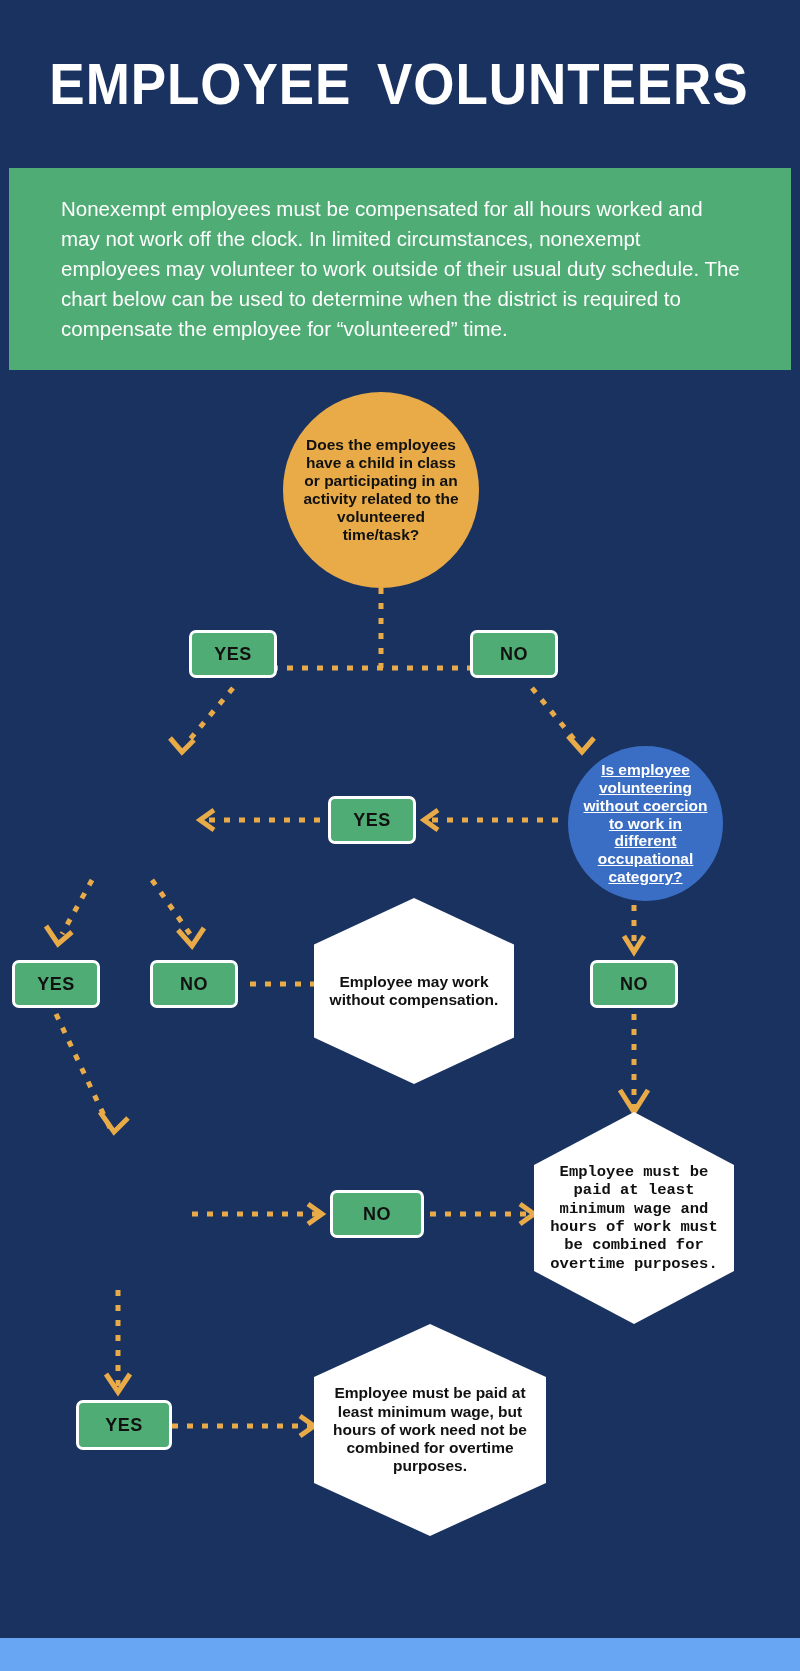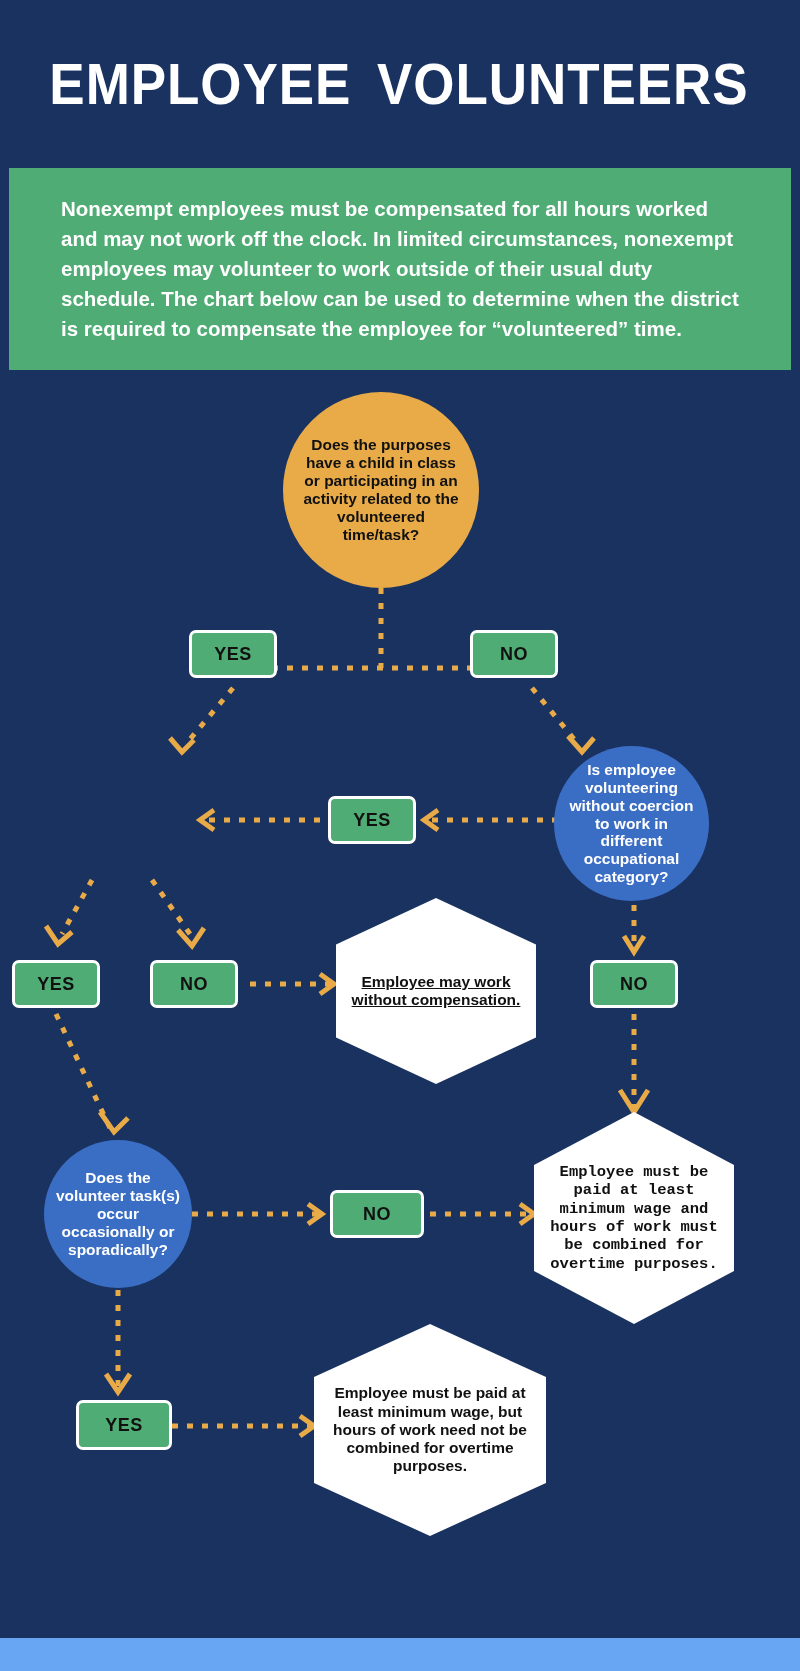--- a/index.html
+++ b/index.html
@@ -44,21 +44,21 @@
     width: 782px; height: 202px;
     background: #4fac74;
     display: flex;
     align-items: center;
   }
   #intro-text {
     color: #ffffff;
     font-size: 20.5px;
     line-height: 1.47;
     padding: 0 50px 0 52px;
-    font-weight: bold;
+    font-weight: normal;
   }
 
   
   .node {
     position: absolute;
     display: flex;
     align-items: center;
     justify-content: center;
     text-align: center;
     font-weight: bold;
@@ -188,59 +188,56 @@
     <path class="arrowhead" d="M520,1204 L534,1214 L520,1224"></path>
 
     <path class="conn" d="M118,1290 L118,1390"></path>
     <path class="arrowhead" d="M106,1374 L118,1392 L130,1374"></path>
 
     <path class="conn" d="M172,1426 L312,1426"></path>
     <path class="arrowhead" d="M300,1416 L314,1426 L300,1436"></path>
   </svg>
 
   <div class="node circle-orange" style="left:283px; top:392px; width:196px; height:196px;">
-    <span>Does the purposes have a child in class or participating in an activity related to the volunteered time/task?</span>
+    <span>Does the employees have a child in class or participating in an activity related to the volunteered time/task?</span>
   </div>
 
   <div class="node yn-box" style="left:189px; top:630px; width:88px; height:48px;">
     <span>YES</span>
   </div>
 
   <div class="node yn-box" style="left:470px; top:630px; width:88px; height:48px;">
     <span>NO</span>
   </div>
 
 
-  <div class="node circle-blue" style="left:554px; top:746px; width:155px; height:155px;">
+  <div class="node circle-blue" style="left:568px; top:746px; width:155px; height:155px;text-decoration:underline;">
     <span>Is employee volunteering without coercion to work in different occupational category?</span>
   </div>
 
   <div class="node yn-box" style="left:328px; top:796px; width:88px; height:48px;">
     <span>YES</span>
   </div>
 
   <div class="node yn-box" style="left:12px; top:960px; width:88px; height:48px;">
     <span>YES</span>
   </div>
 
   <div class="node yn-box" style="left:150px; top:960px; width:88px; height:48px;">
     <span>NO</span>
   </div>
 
   <div class="node yn-box" style="left:590px; top:960px; width:88px; height:48px;">
     <span>NO</span>
   </div>
 
-  <div class="node hexagon" style="left:336px; top:898px; width:200px; height:186px;text-decoration:underline;">
+  <div class="node hexagon" style="left:314px; top:898px; width:200px; height:186px;">
     <span>Employee may work without compensation.</span>
   </div>
 
-  <div class="node circle-blue" style="left:44px; top:1140px; width:148px; height:148px;">
-    <span>Does the volunteer task(s) occur occasionally or sporadically?</span>
-  </div>
 
   <div class="node yn-box" style="left:330px; top:1190px; width:94px; height:48px;">
     <span>NO</span>
   </div>
 
   <div class="node hexagon" style="left:534px; top:1112px; width:200px; height:212px;font-family:Liberation Mono, monospace;">
     <span>Employee must be paid at least minimum wage and hours of work must be combined for overtime purposes.</span>
   </div>
 
   <div class="node yn-box" style="left:76px; top:1400px; width:96px; height:50px;">

